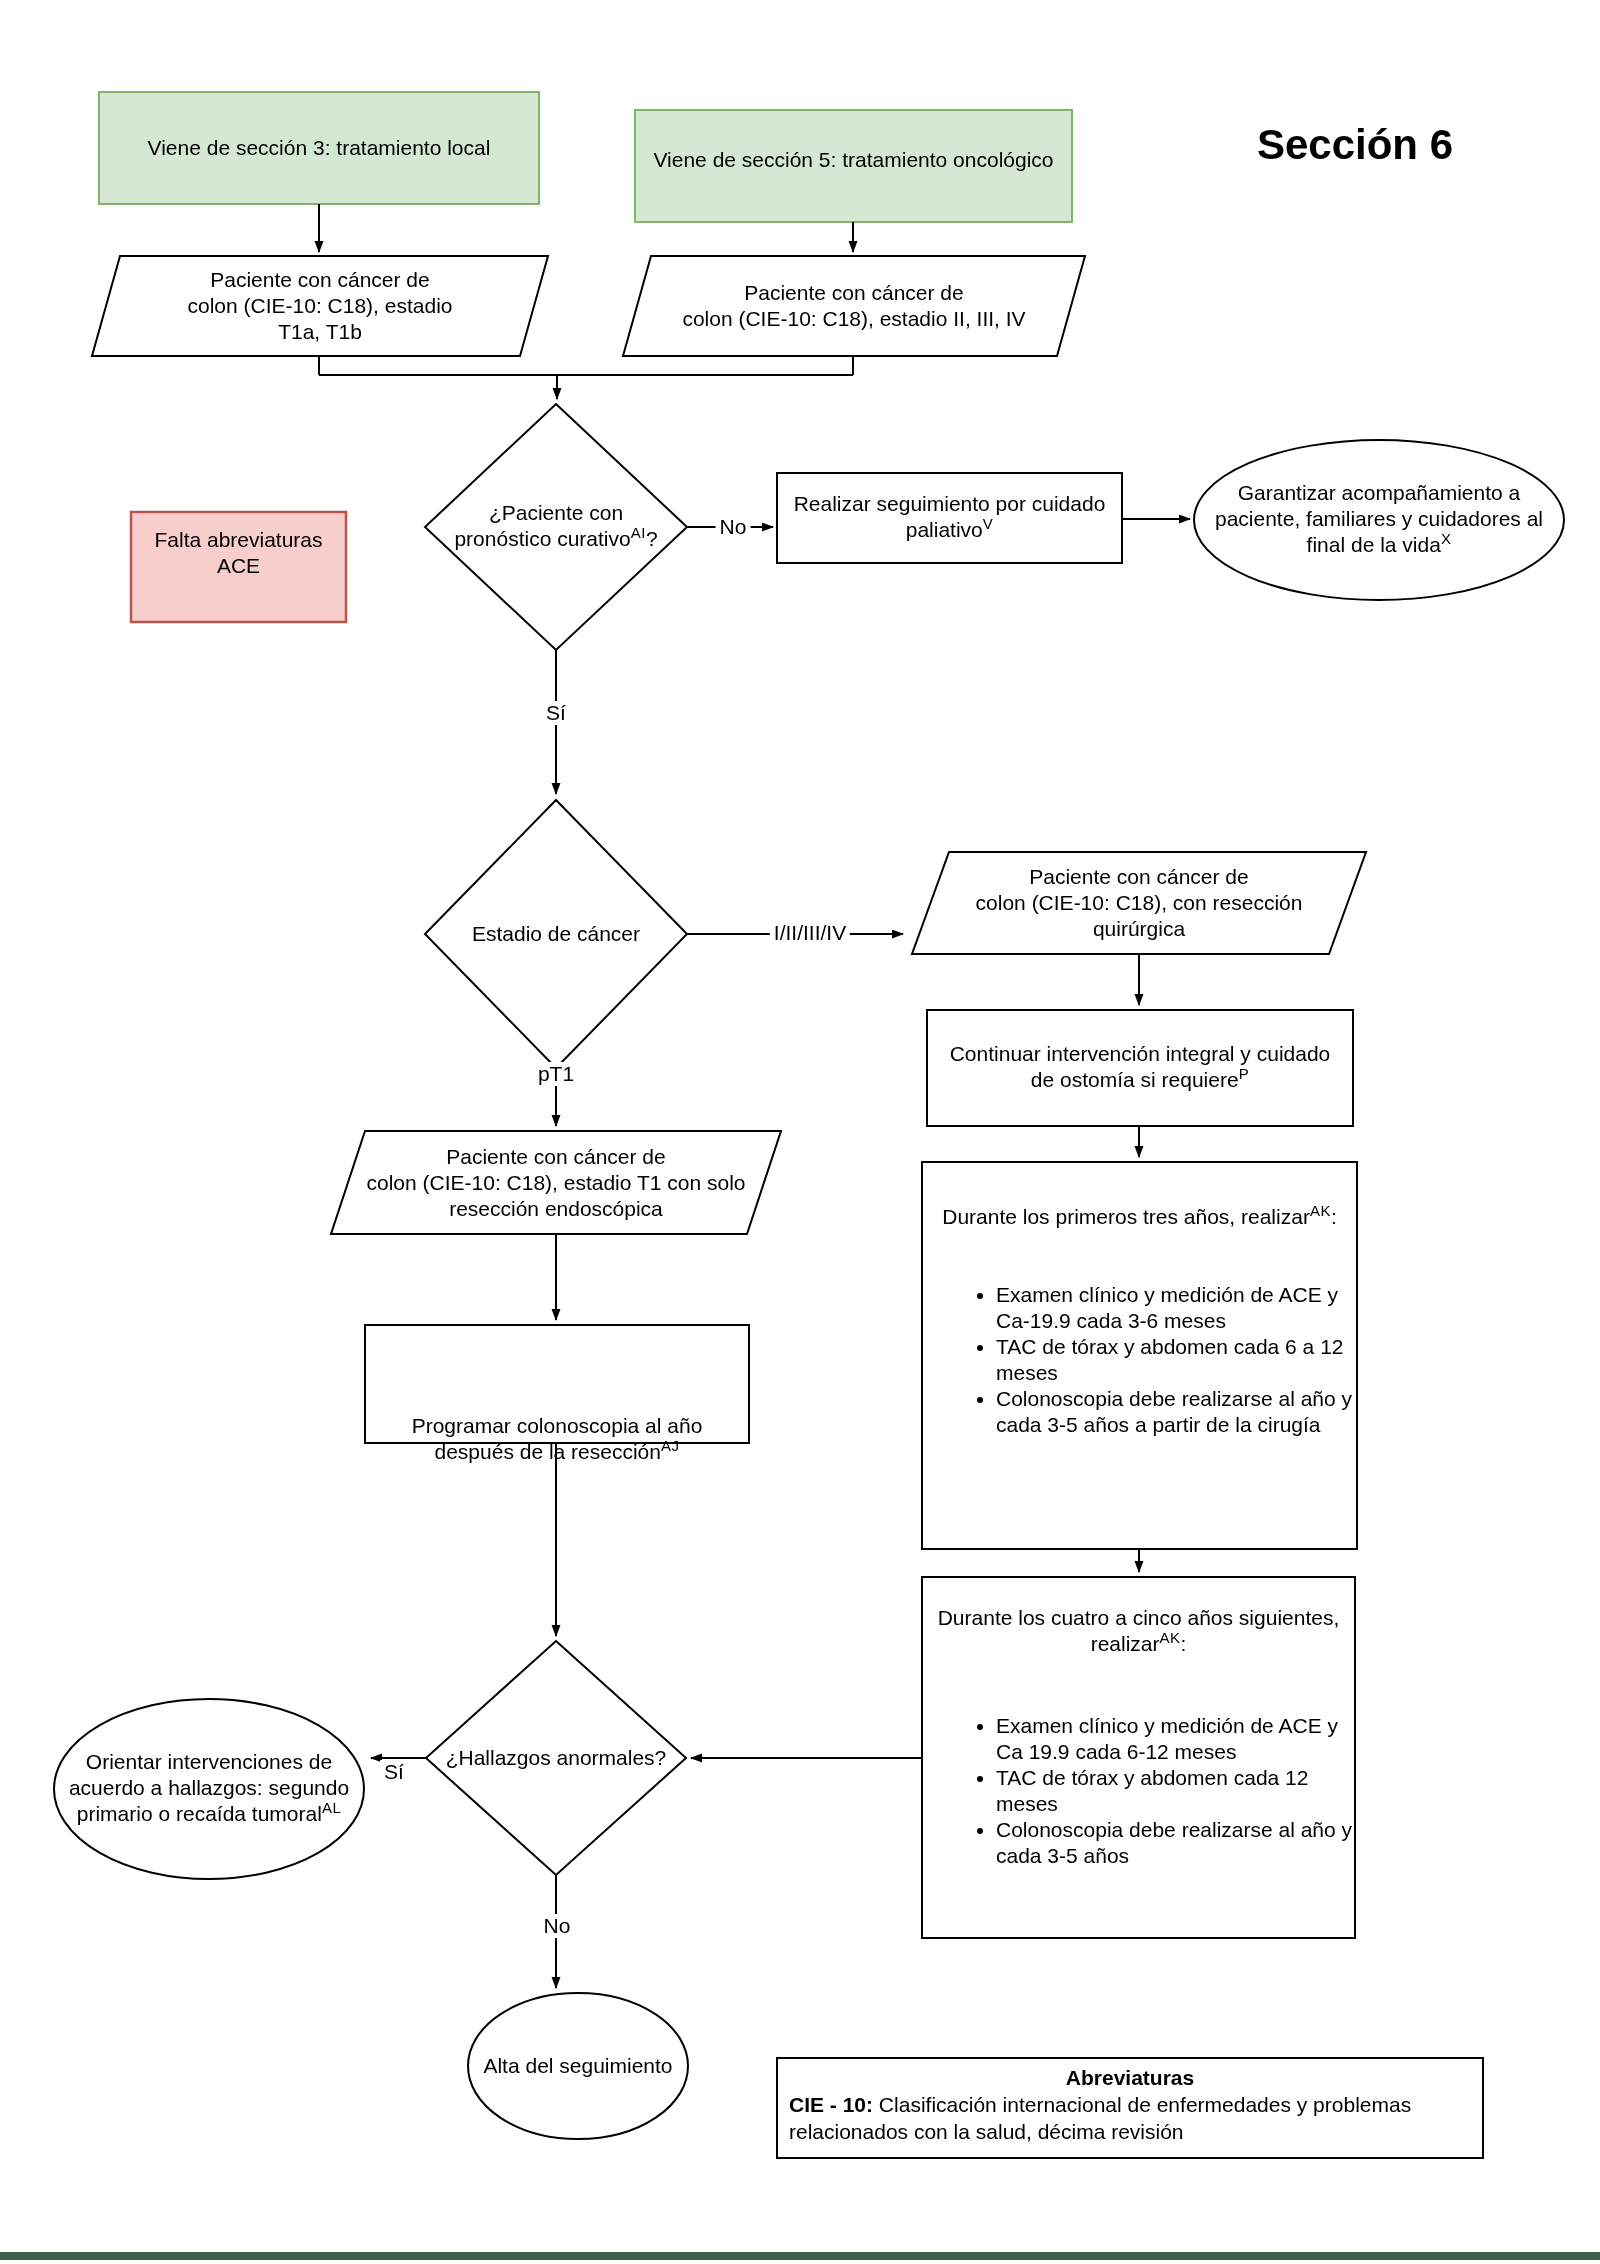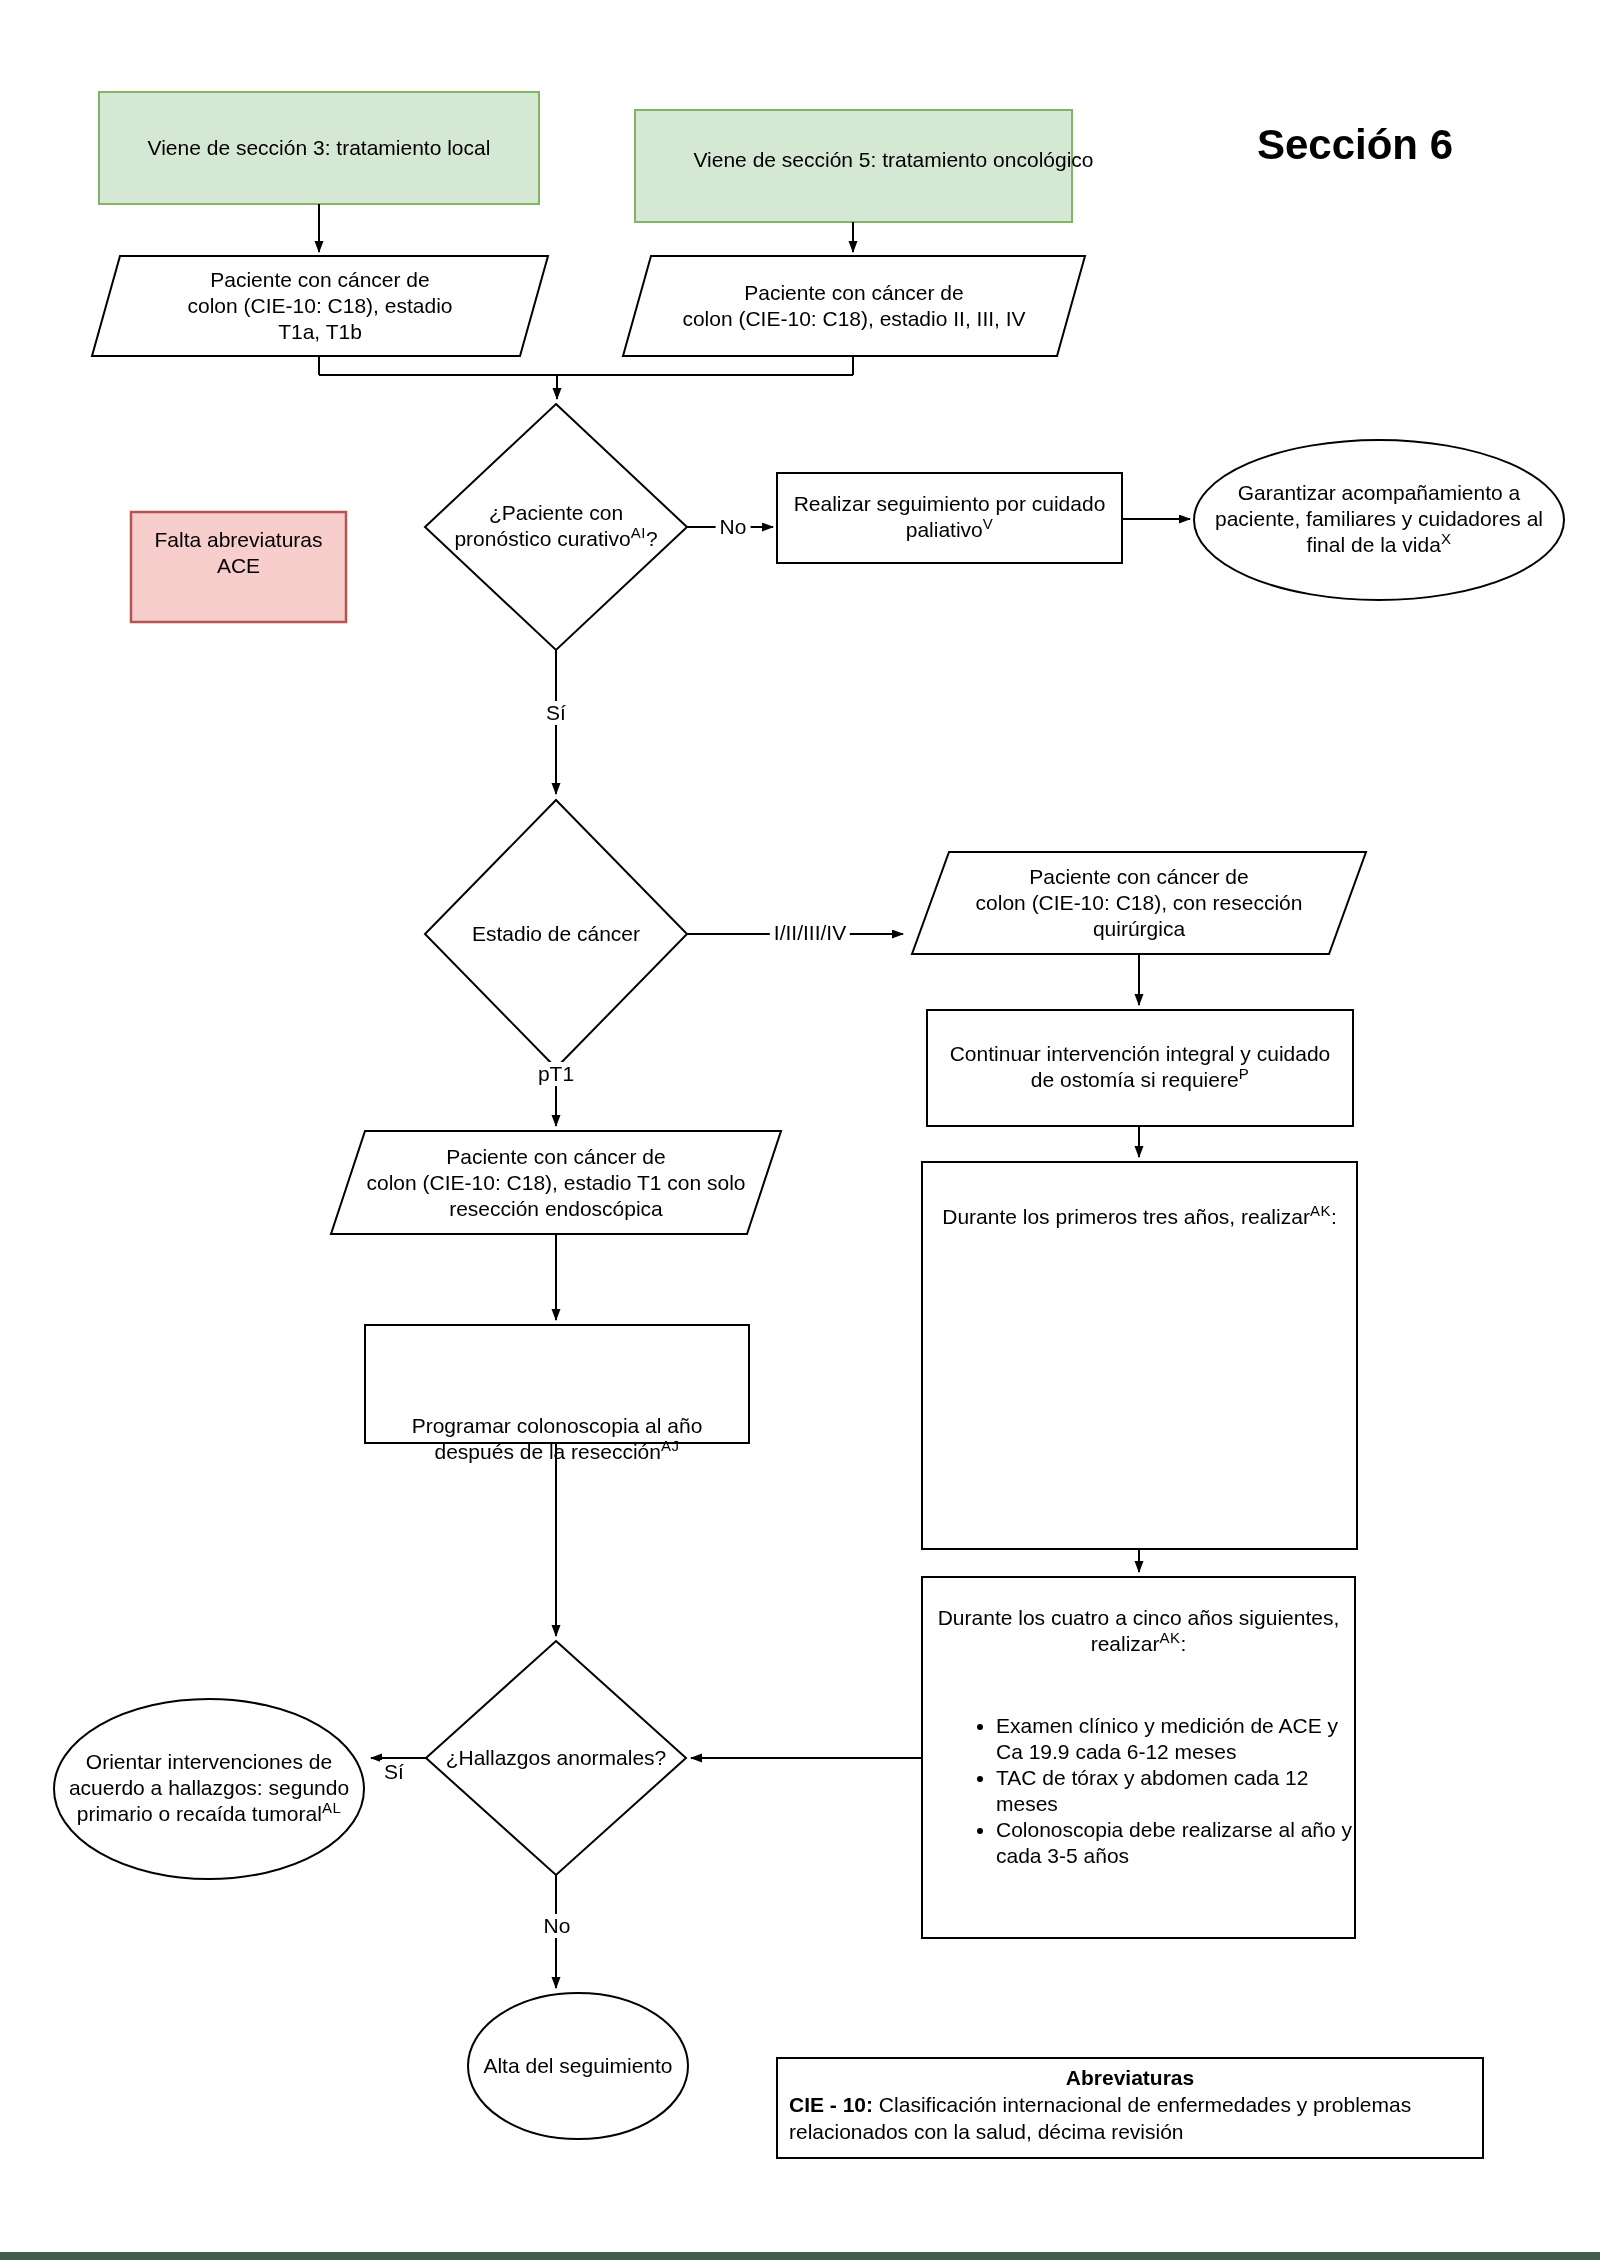--- a/index.html
+++ b/index.html
@@ -83,21 +83,21 @@
       <path d="M426,1758 L371,1758" marker-end="url(#arw)"></path>
       <path d="M556,1875 L556,1988" marker-end="url(#arw)"></path>
     </g>
 
     <rect x="0" y="2252" width="1600" height="8" fill="#3f5e4e"></rect>
   </svg>
 
   <div class="big-title">Sección 6</div>
 
   <div class="txt" style="left:99px;top:92px;width:440px;height:112px;">Viene de sección 3: tratamiento local</div>
-  <div class="txt" style="left:635px;top:110px;width:437px;height:100px;padding-left:40px;">Viene de sección 5: tratamiento oncológico</div>
+  <div class="txt" style="left:635px;top:110px;width:437px;height:100px;">Viene de sección 5: tratamiento oncológico</div>
 
   <div class="txt" style="left:131px;top:512px;width:215px;height:82px;">
     <span class="line">Falta abreviaturas</span>
     <span class="line">ACE</span>
   </div>
 
   <div class="txt" style="left:92px;top:258px;width:456px;height:96px;">
     <span class="line">Paciente con cáncer de</span>
     <span class="line">colon (CIE-10: C18), estadio</span>
     <span class="line">T1a, T1b</span>
@@ -142,20 +142,25 @@
     <span class="line">Programar colonoscopia al año</span>
     <span class="line">
       <span>después de la resección</span><span class="sp">AJ</span>
     </span>
   </div>
 
   <div class="bb" style="left:922px;top:1162px;width:435px;height:387px;">
     <div class="hd">
       <span>Durante los primeros tres años, realizar</span><span class="sp">AK</span><span>:</span>
     </div>
+    <ul>
+      <li><span>Examen clínico y medición de ACE y Ca-19.9 cada 3-6 meses</span></li>
+      <li><span> TAC de tórax y abdomen cada 6 a 12 meses</span></li>
+      <li><span>Colonoscopia debe realizarse al año y cada 3-5 años a partir de la cirugía</span></li>
+    </ul>
   </div>
 
   <div class="bb second" style="left:922px;top:1577px;width:433px;height:361px;">
     <div class="hd">
       <span class="line">Durante los cuatro a cinco años siguientes,</span>
       <span class="line">
         <span>realizar</span><span class="sp">AK</span><span>:</span>
       </span>
     </div>
     <ul>

